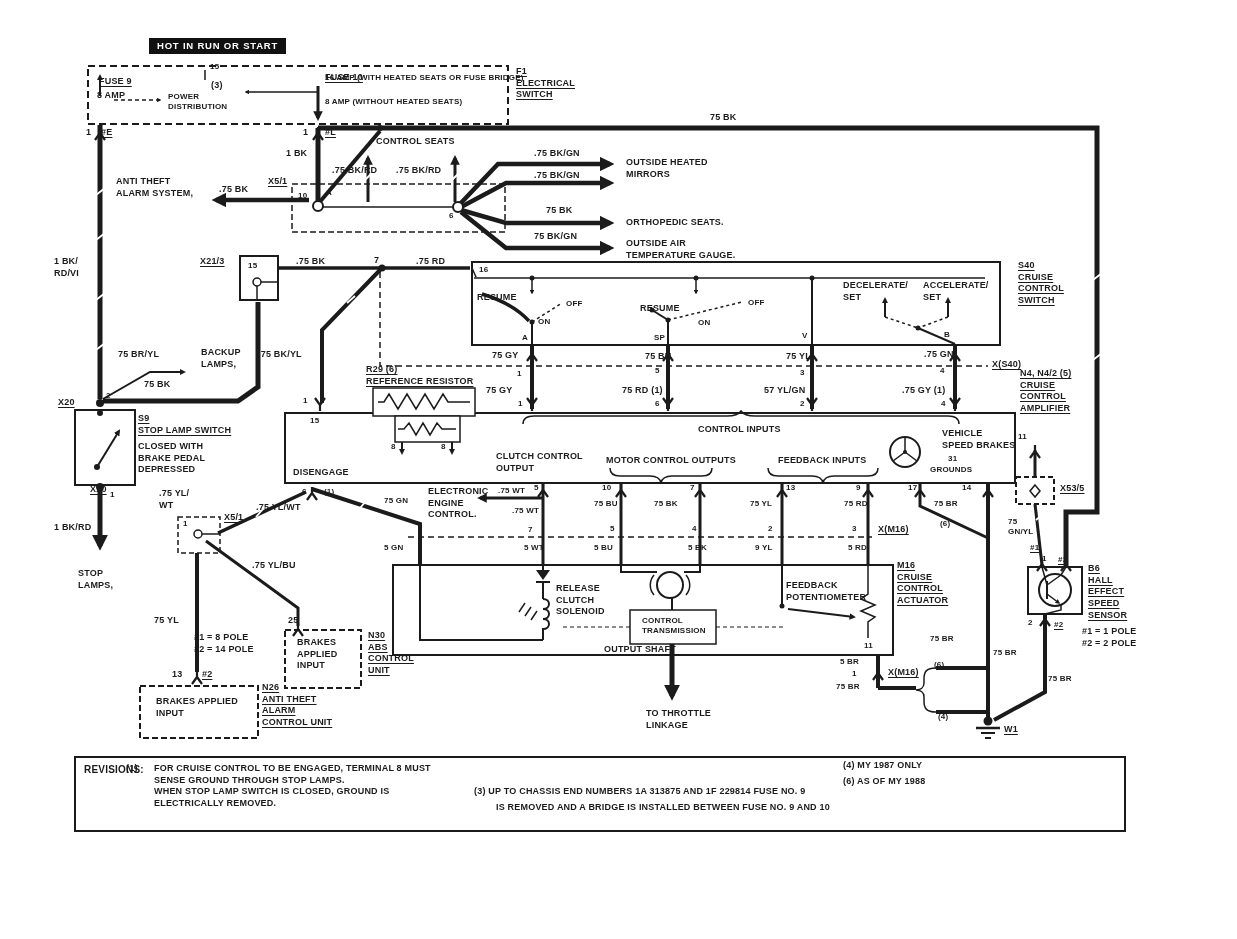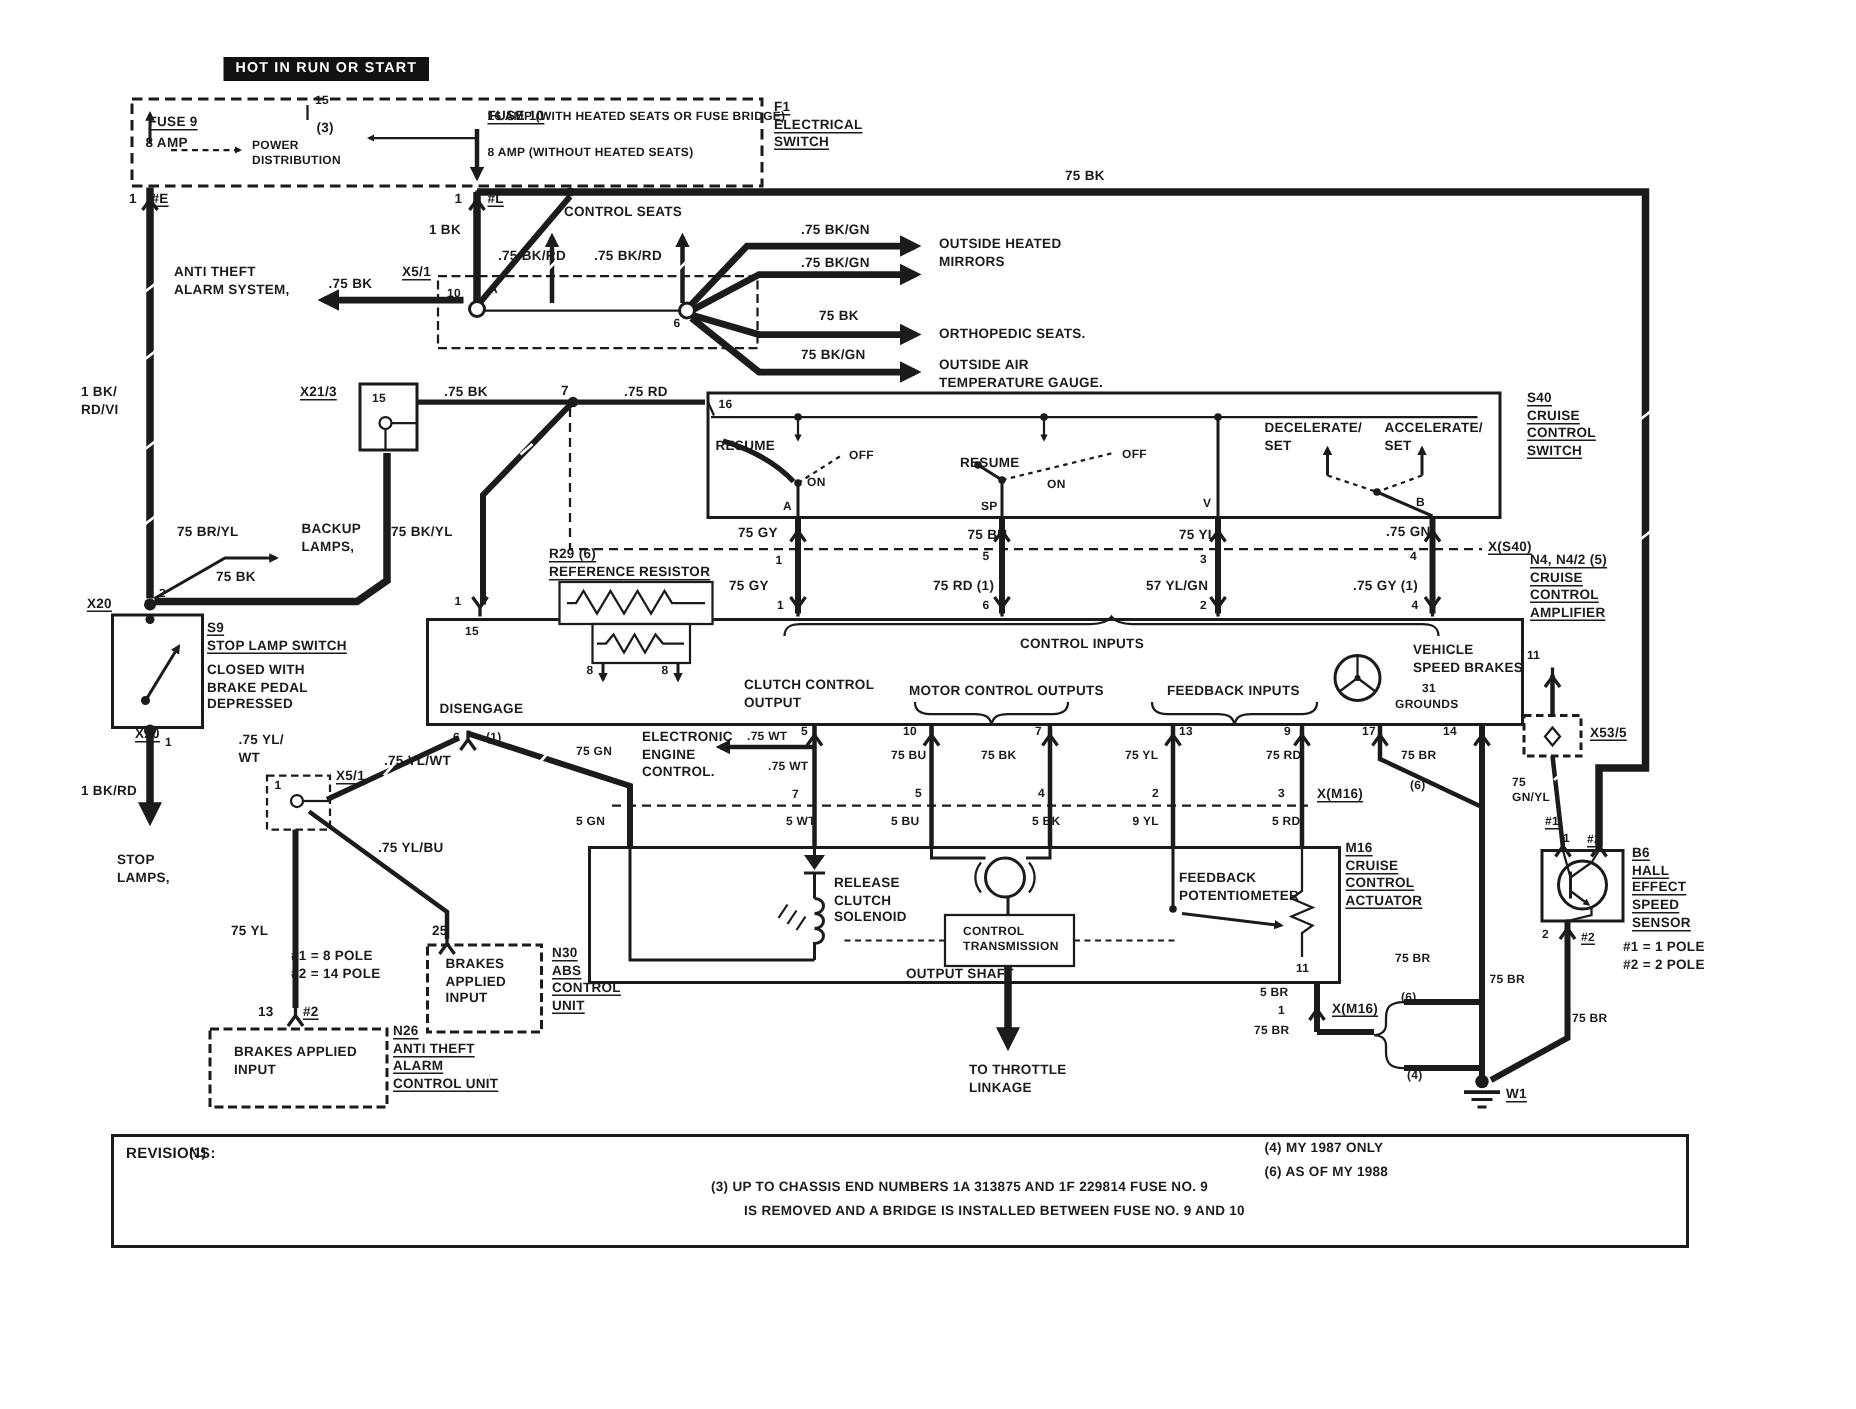--- a/index.html
+++ b/index.html
@@ -352,21 +352,21 @@
 <span class="lbl u" style="left:1020px;top:368px">N4, N4/2 (5)
 CRUISE
 CONTROL
 AMPLIFIER</span>
 <span class="lbl u" style="left:366px;top:364px">R29 (6)
 REFERENCE RESISTOR</span>
 <span class="lbl sm" style="left:391px;top:442px">8</span>
 <span class="lbl sm" style="left:441px;top:442px">8</span>
 <span class="lbl sm" style="left:303px;top:396px">1</span>
 <span class="lbl sm" style="left:310px;top:416px">15</span>
-<span class="lbl" style="left:680px;top:424px">CONTROL INPUTS</span>
+<span class="lbl" style="left:698px;top:424px">CONTROL INPUTS</span>
 <span class="lbl" style="left:942px;top:428px">VEHICLE
 SPEED BRAKES</span>
 <span class="lbl sm" style="left:948px;top:454px">31</span>
 <span class="lbl sm" style="left:930px;top:465px">GROUNDS</span>
 <span class="lbl" style="left:293px;top:467px">DISENGAGE</span>
 <span class="lbl sm" style="left:302px;top:487px">6</span>
 <span class="lbl sm" style="left:324px;top:487px">(1)</span>
 <span class="lbl sm" style="left:1018px;top:432px">11</span>
 <span class="lbl" style="left:496px;top:451px">CLUTCH CONTROL
 OUTPUT</span>
@@ -442,18 +442,22 @@
 EFFECT
 SPEED
 SENSOR</span>
 <span class="lbl sm" style="left:1028px;top:618px">2</span>
 <span class="lbl sm u" style="left:1054px;top:620px">#2</span>
 <span class="lbl" style="left:1082px;top:626px">#1 = 1 POLE
 #2 = 2 POLE</span>
 
 <span class="lbl md" style="left:84px;top:763px">REVISIONS:</span>
 <span class="lbl" style="left:126px;top:763px">(1)</span>
+<span class="lbl" style="left:154px;top:763px">FOR CRUISE CONTROL TO BE ENGAGED, TERMINAL 8 MUST
+SENSE GROUND THROUGH STOP LAMPS.
+WHEN STOP LAMP SWITCH IS CLOSED, GROUND IS
+ELECTRICALLY REMOVED.</span>
 <span class="lbl" style="left:474px;top:786px">(3)  UP TO CHASSIS END NUMBERS 1A 313875 AND 1F 229814 FUSE NO. 9</span>
 <span class="lbl" style="left:496px;top:802px">IS REMOVED AND A BRIDGE IS INSTALLED BETWEEN FUSE NO. 9 AND 10</span>
 <span class="lbl" style="left:843px;top:760px">(4)  MY 1987 ONLY</span>
 <span class="lbl" style="left:843px;top:776px">(6)  AS OF MY 1988</span>
 
 </div>
 
 </body></html>

